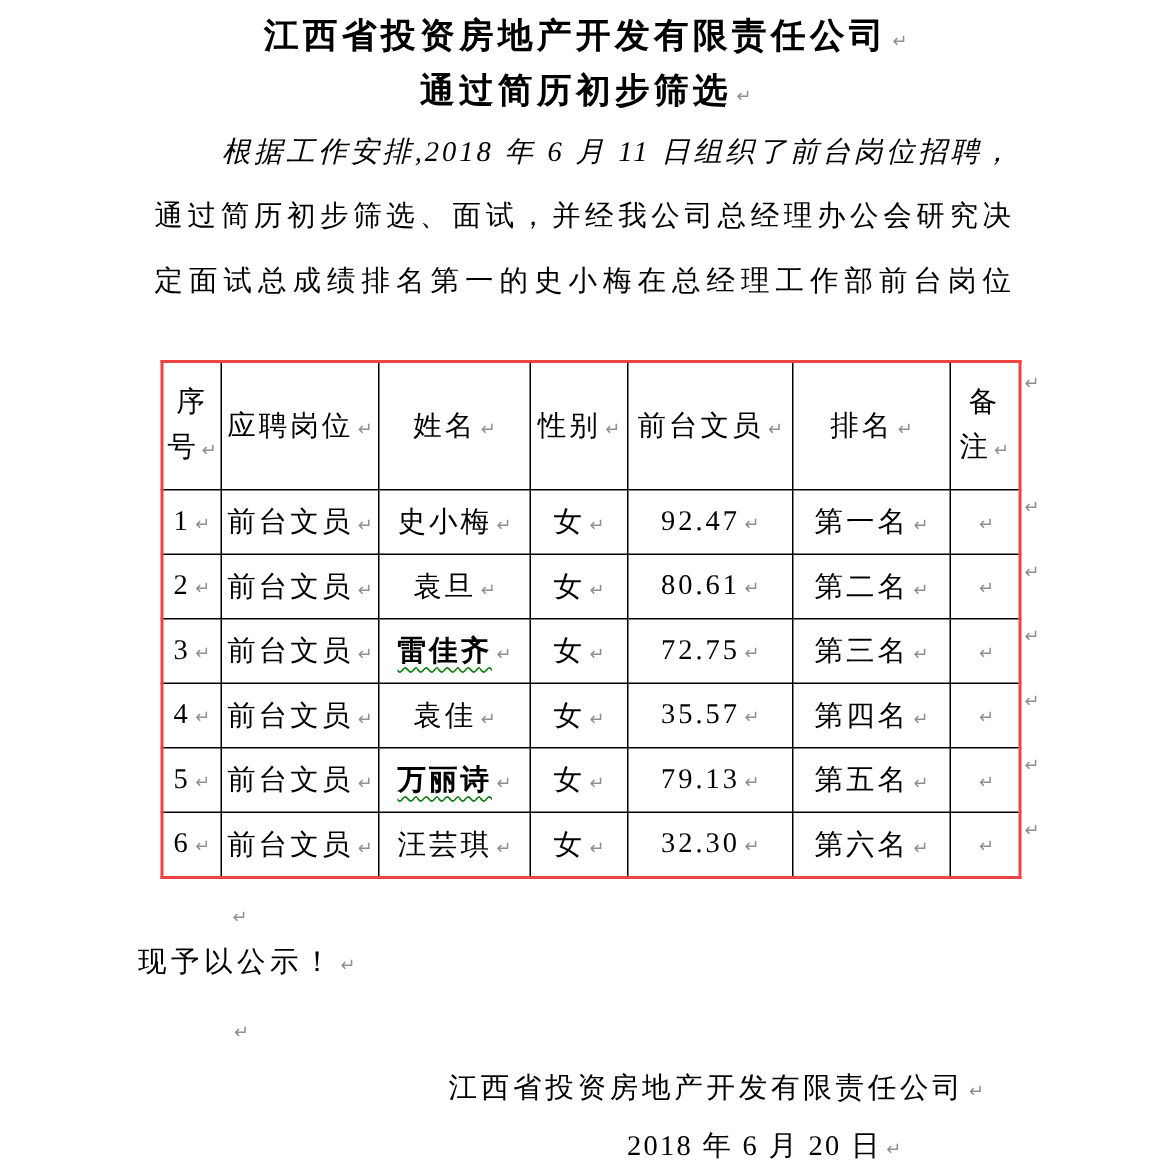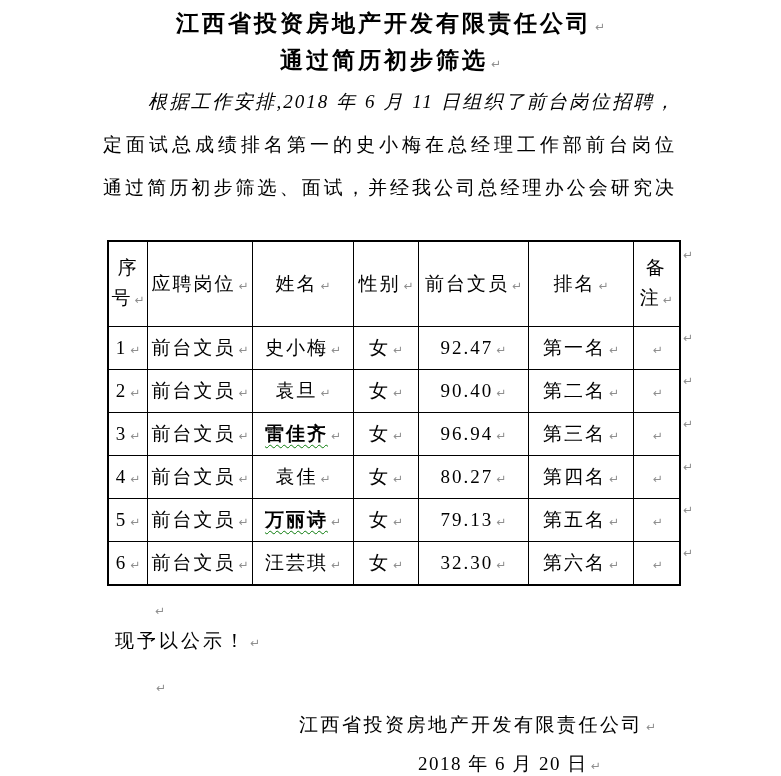--- a/index.html
+++ b/index.html
@@ -24,57 +24,57 @@
   
   .body-para { position:absolute; left:103px; top:86px; width:573px; font-size:19px; }
   .bline { height:43px; line-height:32px; letter-spacing:2px; }
   .just { text-align:justify; text-align-last:justify; }
   .indent { text-indent:45px;font-style:italic; }
   .lastline { letter-spacing:6px; }
   
   table.score-table {
     position:absolute; left:107px; top:240px;
     border-collapse:collapse; table-layout:fixed;
-    border:2px solid #000000;
+    border:2px solid #ef4444;
   }
   .score-table th, .score-table td {
     border:1px solid #000; padding:0; text-align:center; vertical-align:middle;
     font-size:19px; font-weight:normal; letter-spacing:2px; overflow:hidden;
   }
   .score-table th { height:84px; }
   .score-table td { height:42px; }
   .stacked {
     display:inline-block; width:2em; line-height:30px;
     word-break:break-all; text-align:center; letter-spacing:2px;
   }
   .stacked .pmark { margin-left:2px; }
   .score { letter-spacing:2px; }
   .wavy {
     text-decoration-line:underline; text-decoration-style:wavy;
     text-decoration-color:#0a7a0a; text-decoration-thickness:1px;
     text-underline-offset:4px;
     font-weight:bold;
   }
   
-  .closing { position:absolute; left:115px; top:628px; font-size:19px; letter-spacing:3px; white-space:nowrap; }
+  .closing { position:absolute; left:92px; top:628px; font-size:19px; letter-spacing:3px; white-space:nowrap; }
   .sig-company { position:absolute; left:299px; top:712px; font-size:19px; letter-spacing:2.5px; white-space:nowrap; }
   .sig-date { position:absolute; left:418px; top:751px; font-size:19px; letter-spacing:1.5px; white-space:nowrap;text-align:center; }
 </style>
 </head>
 <body>
 
 <div class="page">
 
   <div class="doc-title"><span>江西省投资房地产开发有限责任公司</span><span class="pmark">↵</span></div>
   <div class="doc-subtitle"><span>通过简历初步筛选</span><span class="pmark">↵</span></div>
 
   <div class="body-para">
     <div class="bline just indent">根据工作安排,2018 年 6 月 11 日组织了前台岗位招聘，</div>
+    <div class="bline just">通过简历初步筛选、面试，并经我公司总经理办公会研究决</div>
     <div class="bline just">定面试总成绩排名第一的史小梅在总经理工作部前台岗位</div>
-    <div class="bline just">通过简历初步筛选、面试，并经我公司总经理办公会研究决</div>
   </div>
 
   <table class="score-table">
     <colgroup>
       <col style="width:34px">
         <col style="width:105px">
         <col style="width:101px">
       <col style="width:65px">
         <col style="width:110px">
         <col style="width:105px">
@@ -97,39 +97,39 @@
       <td><span>女</span><span class="pmark">↵</span></td>
       <td><span class="score">92.47</span><span class="pmark">↵</span></td>
       <td><span>第一名</span><span class="pmark">↵</span></td>
       <td><span class="pmark">↵</span></td>
     </tr>
     <tr>
       <td><span>2</span><span class="pmark">↵</span></td>
       <td><span>前台文员</span><span class="pmark">↵</span></td>
       <td><span>袁旦</span><span class="pmark">↵</span></td>
       <td><span>女</span><span class="pmark">↵</span></td>
-      <td><span class="score">90.40</span><span class="pmark">↵</span></td>
+      <td><span class="score">80.61</span><span class="pmark">↵</span></td>
       <td><span>第二名</span><span class="pmark">↵</span></td>
       <td><span class="pmark">↵</span></td>
     </tr>
     <tr>
       <td><span>3</span><span class="pmark">↵</span></td>
       <td><span>前台文员</span><span class="pmark">↵</span></td>
       <td><span class="wavy">雷佳齐</span><span class="pmark">↵</span></td>
       <td><span>女</span><span class="pmark">↵</span></td>
-      <td><span class="score">96.94</span><span class="pmark">↵</span></td>
+      <td><span class="score">72.75</span><span class="pmark">↵</span></td>
       <td><span>第三名</span><span class="pmark">↵</span></td>
       <td><span class="pmark">↵</span></td>
     </tr>
     <tr>
       <td><span>4</span><span class="pmark">↵</span></td>
       <td><span>前台文员</span><span class="pmark">↵</span></td>
       <td><span>袁佳</span><span class="pmark">↵</span></td>
       <td><span>女</span><span class="pmark">↵</span></td>
-      <td><span class="score">80.27</span><span class="pmark">↵</span></td>
+      <td><span class="score">35.57</span><span class="pmark">↵</span></td>
       <td><span>第四名</span><span class="pmark">↵</span></td>
       <td><span class="pmark">↵</span></td>
     </tr>
     <tr>
       <td><span>5</span><span class="pmark">↵</span></td>
       <td><span>前台文员</span><span class="pmark">↵</span></td>
       <td><span class="wavy">万丽诗</span><span class="pmark">↵</span></td>
       <td><span>女</span><span class="pmark">↵</span></td>
       <td><span class="score">79.13</span><span class="pmark">↵</span></td>
       <td><span>第五名</span><span class="pmark">↵</span></td>

